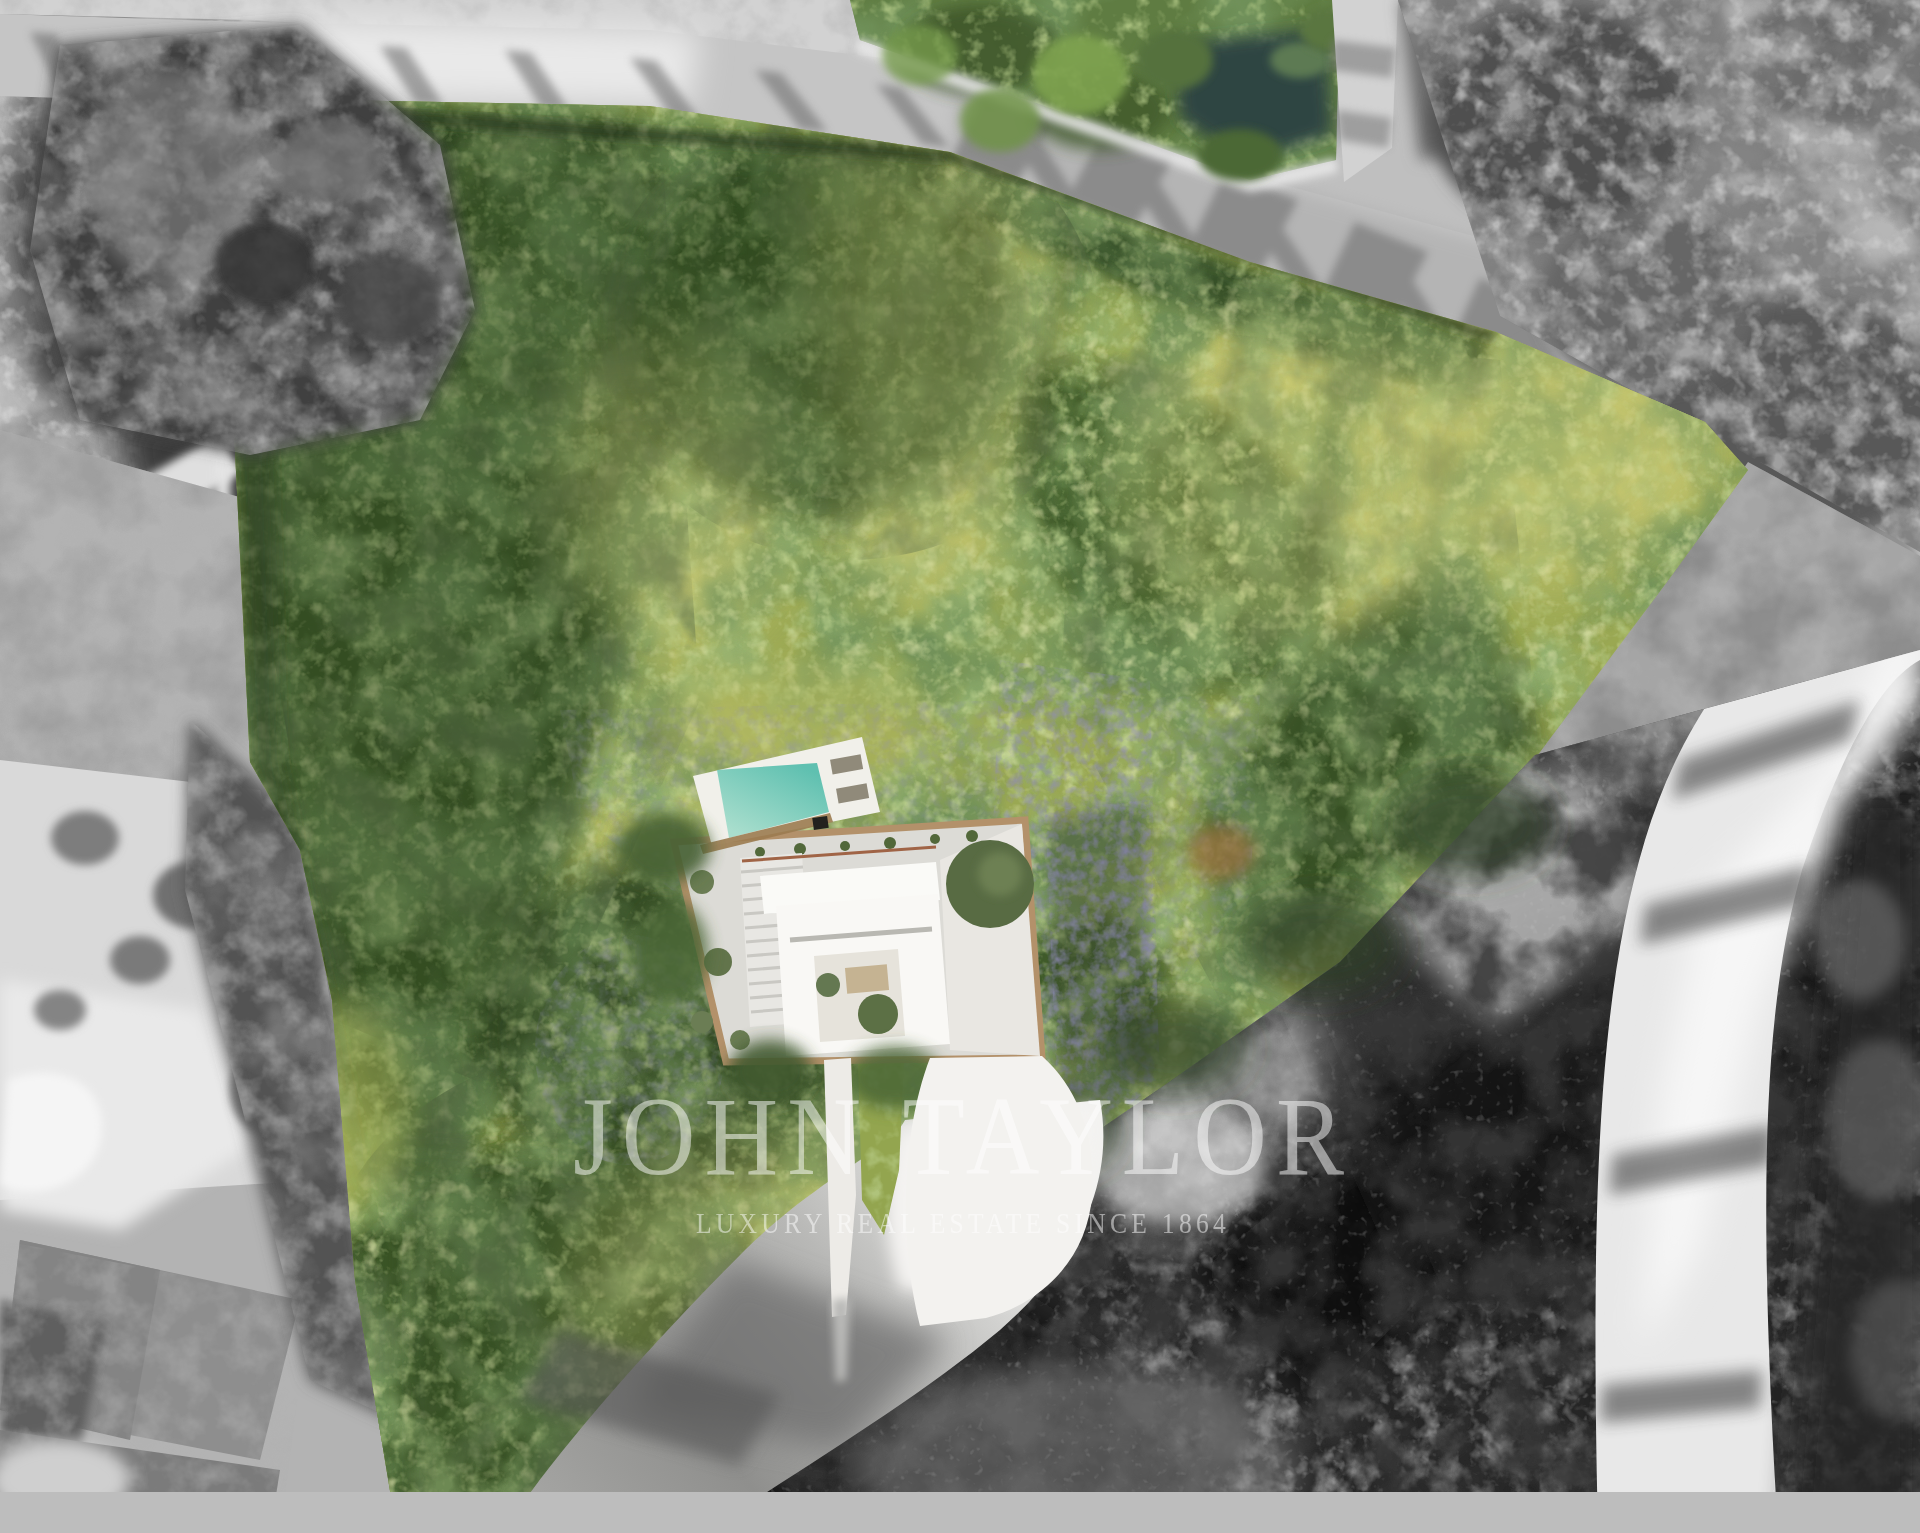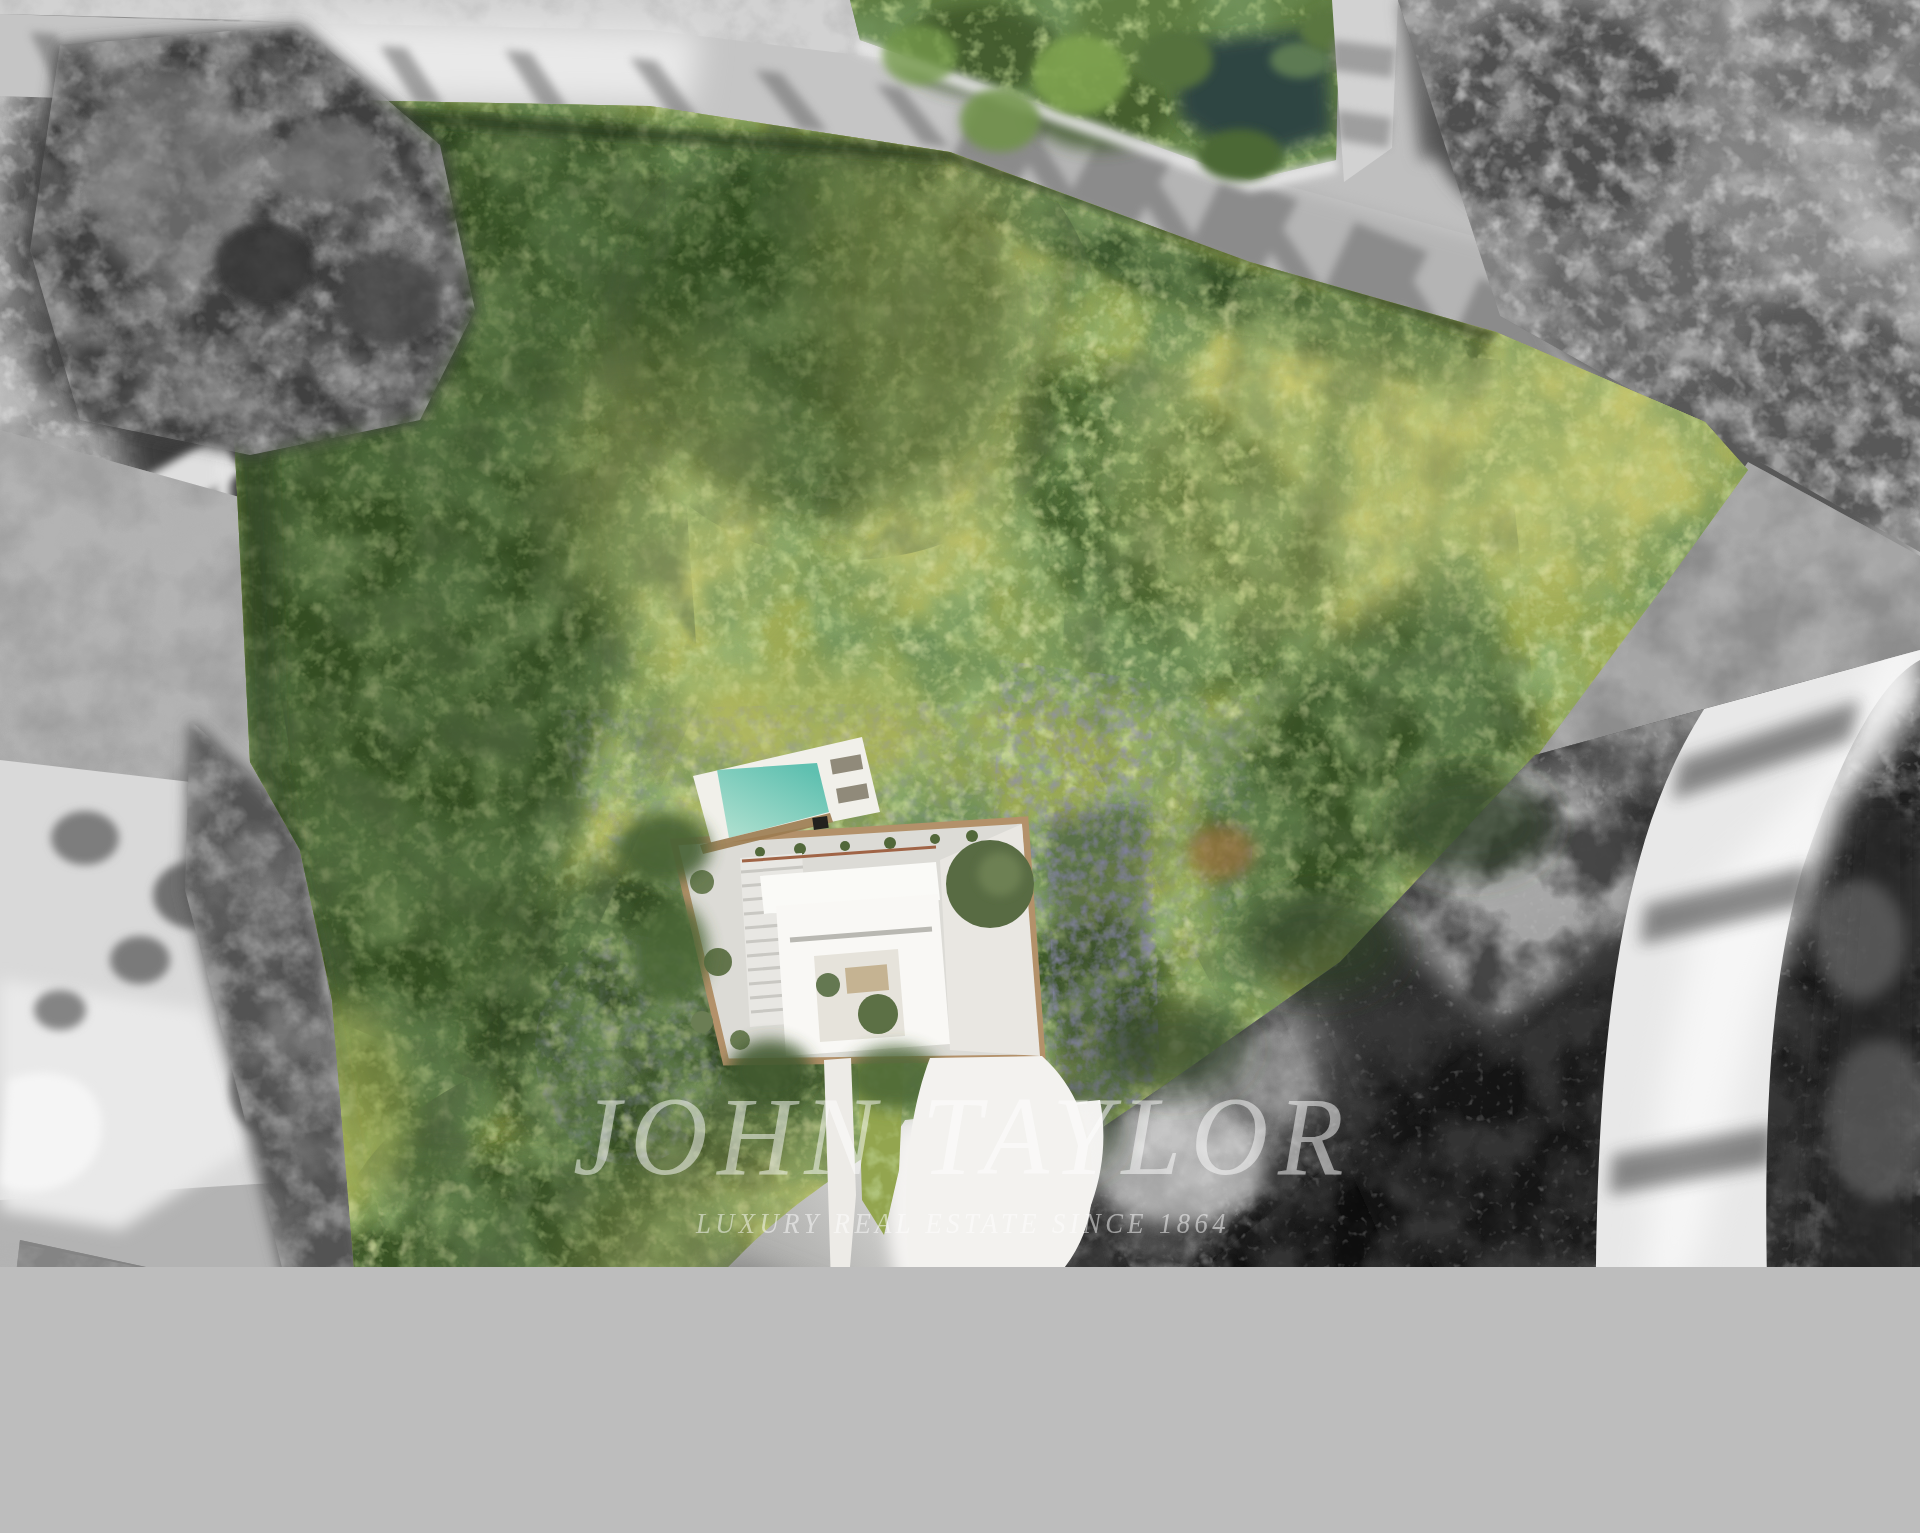--- a/index.html
+++ b/index.html
@@ -1,16 +1,16 @@
 <!DOCTYPE html>
 <html><head>
 <meta charset="utf-8">
 <style>
   html,body{margin:0;padding:0;background:#bdbdbd;}
-  #stage{position:relative;width:1920px;height:1267px;overflow:hidden;font-family:"Liberation Serif",serif;font-style:italic;}
+  #stage{position:relative;width:1920px;height:1492px;overflow:hidden;font-family:"Liberation Serif",serif;}
   svg{display:block;}
 </style>
 </head>
 <body>
 <div id="stage">
 <svg width="1920" height="1533" viewBox="0 0 1920 1533">
 <defs>
   <filter id="b4" x="-30%" y="-30%" width="160%" height="160%">
           <feGaussianBlur stdDeviation="4"></feGaussianBlur>
         </filter>

